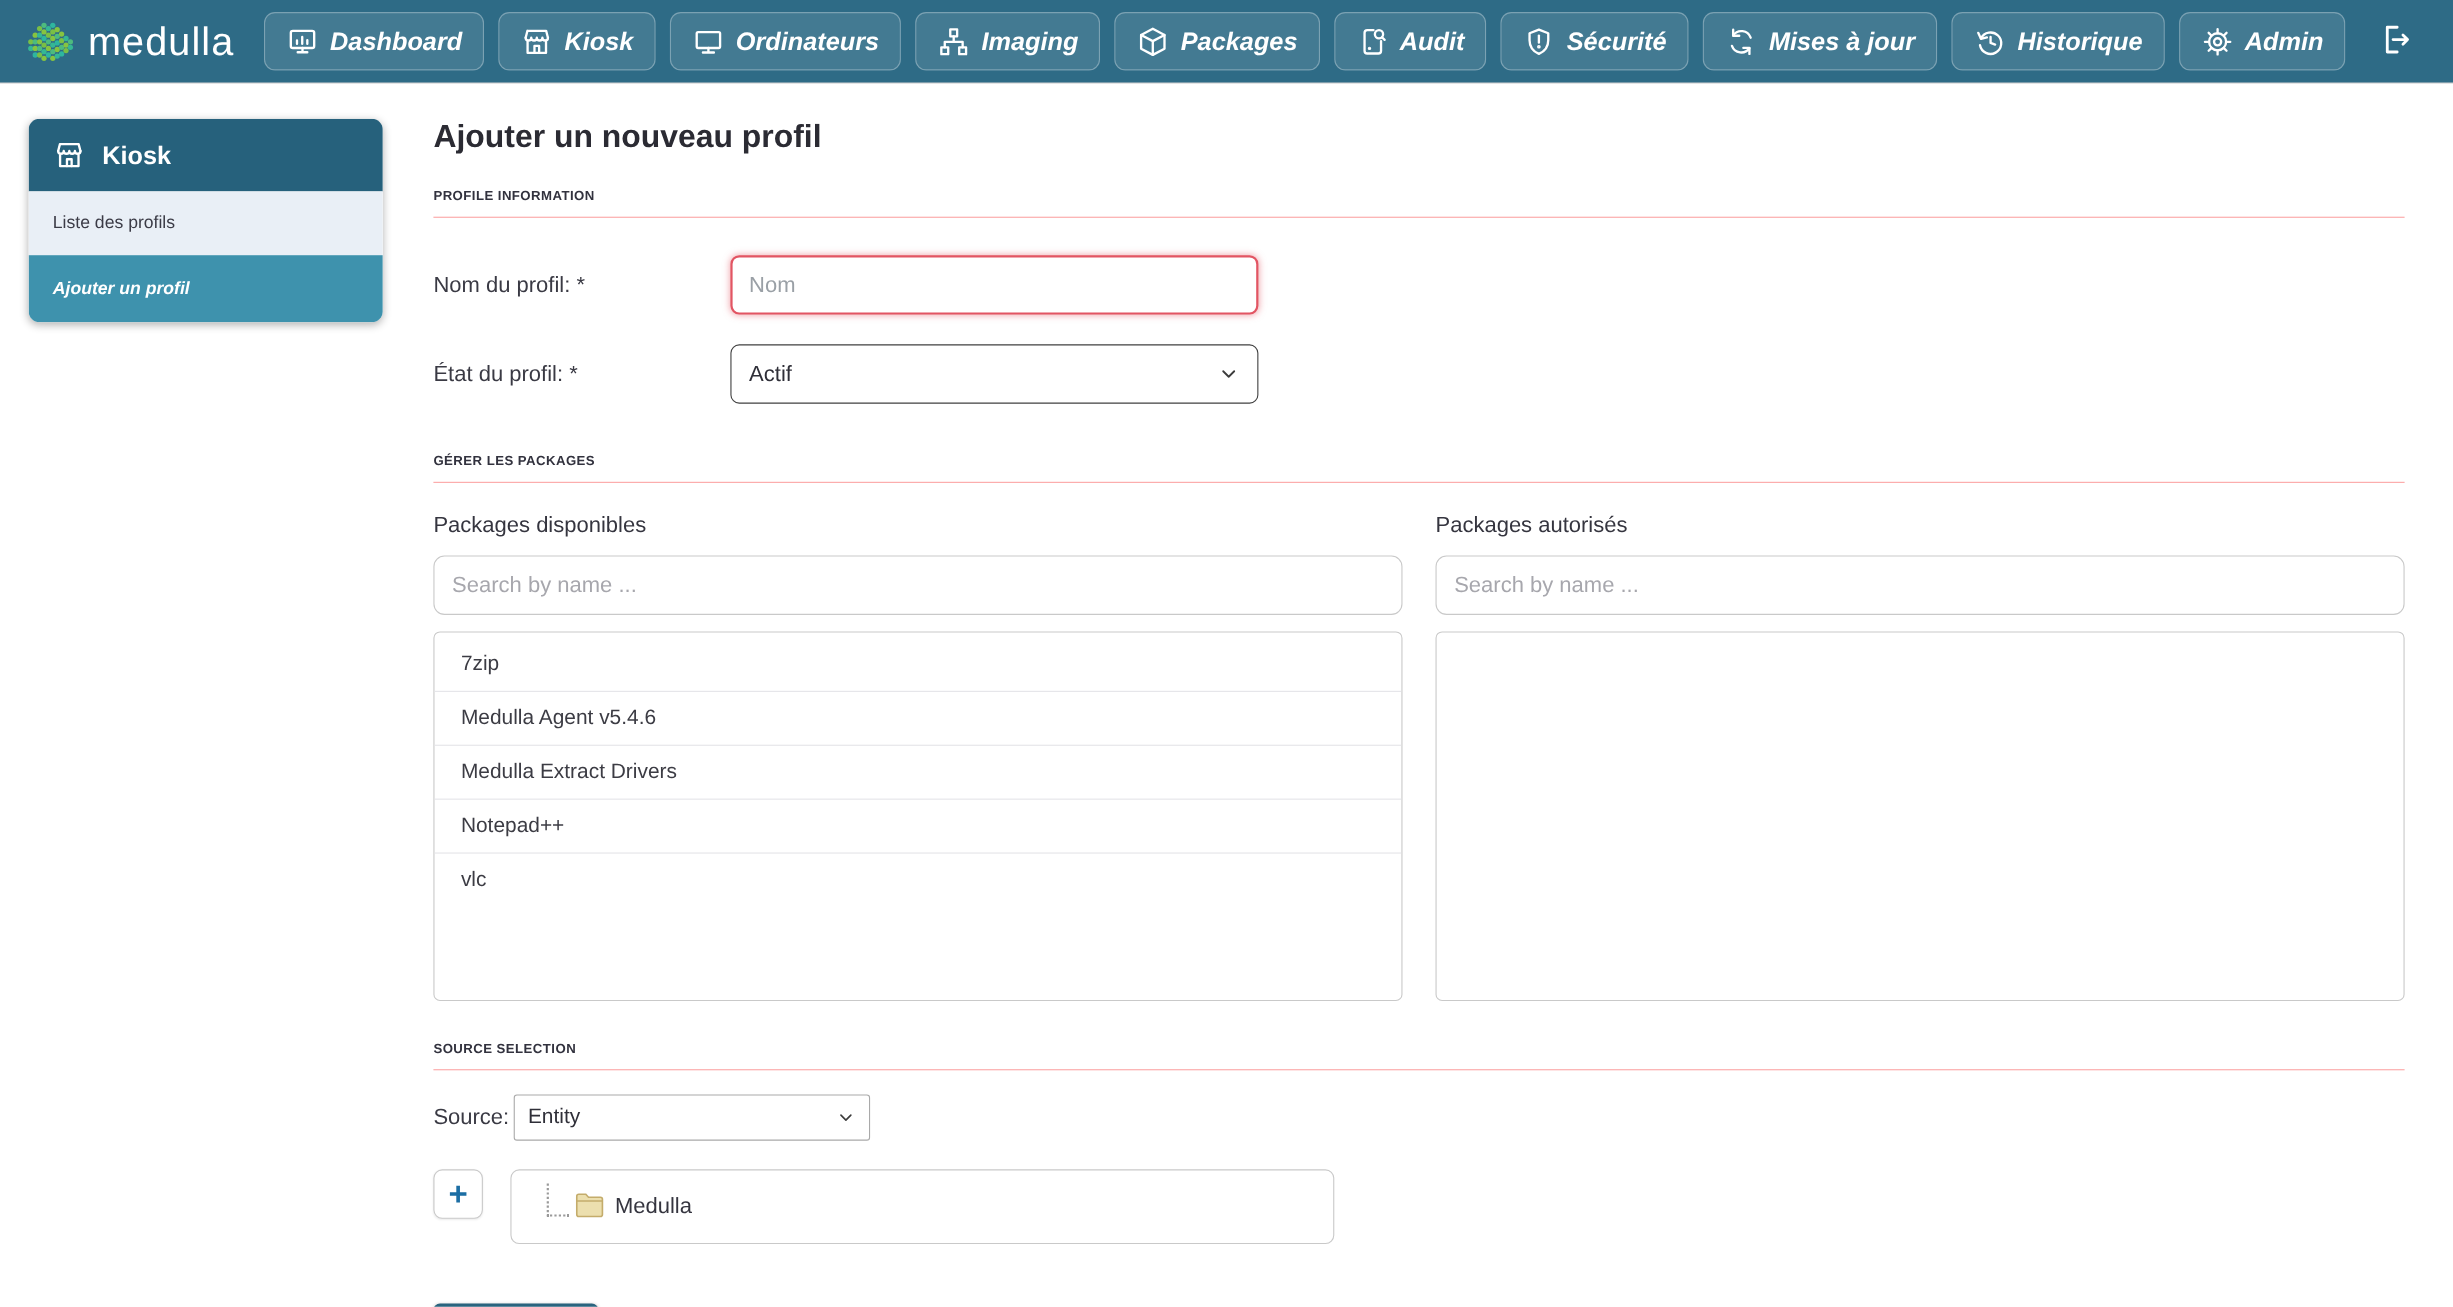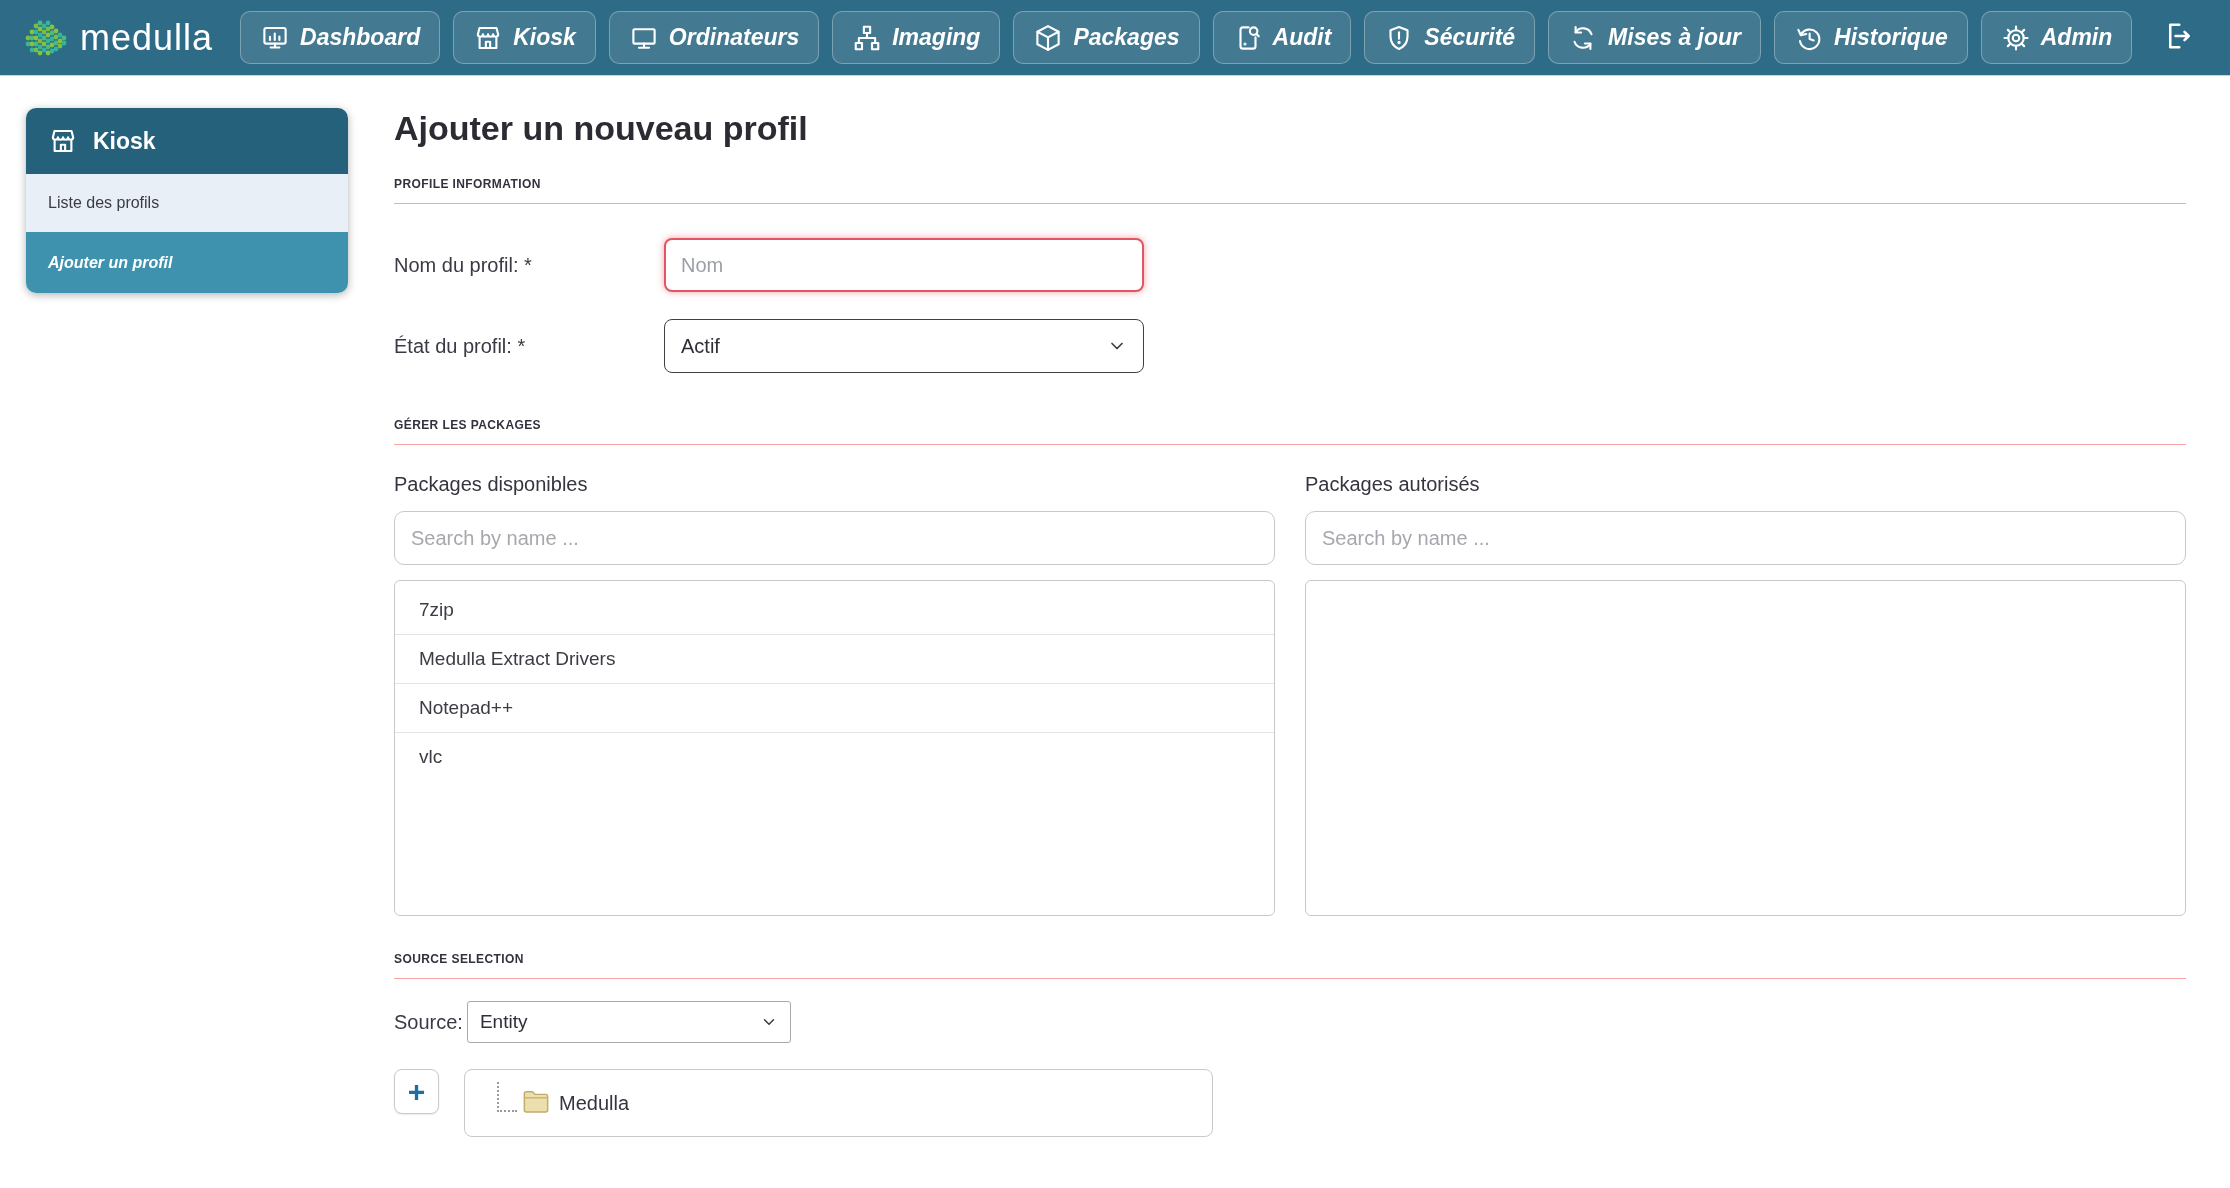--- a/index.html
+++ b/index.html
@@ -26,21 +26,21 @@
   .sidebar { width: 322px; margin: 33px 0 0 26px; border-radius: 10px; overflow: hidden;
     box-shadow: 0 2px 8px rgba(0,0,0,0.30); flex: 0 0 auto; }
   .side-head { height: 66px; background: #26617c; color: #fff; font-weight: bold; font-size: 23px;
     display: flex; align-items: center; gap: 15px; padding: 0 22px; }
   .side-item { height: 58px; background: #e9eff6; color: #3b3b46; font-size: 16px;
     display: flex; align-items: center; padding: 0 22px; cursor: pointer; }
   .side-item.active { height: 61px; background: #3e92ad; color: #fff; font-weight: bold; font-style: italic; }
 
   
   .main { flex: 1 1 auto; padding: 0 44px 0 46px; min-width: 0; }
-  h1 { margin-top: 34px; font-size: 34px; color: #2b2b33; font-weight: bold; }
+  h1 { margin-top: 34px; font-size: 29px; color: #2b2b33; font-weight: bold; }
   .sec { font-size: 12px; font-weight: bold; color: #32323e; letter-spacing: 0.4px;
     border-bottom: 1px solid #fca5a5; padding-bottom: 12px; }
   .sec1 { margin-top: 29px; }
   .sec2 { margin-top: 45px; }
   .sec3 { margin-top: 36px; }
 
   .frow { display: flex; align-items: center; }
   .frow1 { margin-top: 34px; }
   .frow2 { margin-top: 27px; }
   .flabel { width: 270px; font-size: 20px; color: #3a3a44; flex: 0 0 auto; }
@@ -277,20 +277,21 @@
     </div>
 
     <h2 class="sec sec2">GÉRER LES PACKAGES</h2>
 
     <div class="pkg-cols">
       <div class="pkg-col">
         <div class="col-label">Packages disponibles</div>
         <input class="search-inp" type="text" placeholder="Search by name ..." style="">
         <div class="pkg-list">
           <div class="pkg-item">7zip</div>
+          <div class="pkg-item">Medulla Agent v5.4.6</div>
           <div class="pkg-item">Medulla Extract Drivers</div>
           <div class="pkg-item">Notepad++</div>
           <div class="pkg-item">vlc</div>
         </div>
       </div>
       <div class="pkg-col">
         <div class="col-label">Packages autorisés</div>
         <input class="search-inp" type="text" placeholder="Search by name ..." style="">
         <div class="pkg-list"></div>
       </div>

